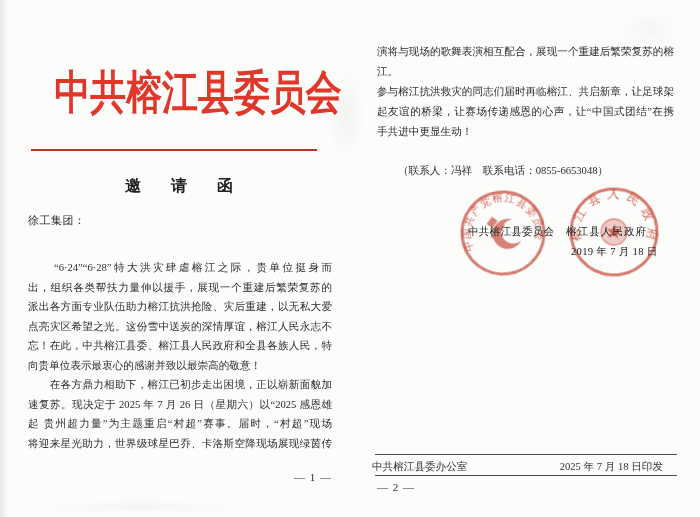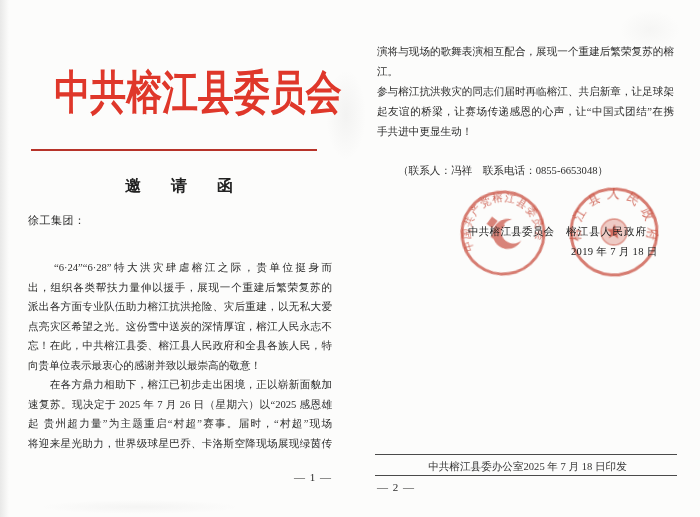--- a/index.html
+++ b/index.html
@@ -54,22 +54,22 @@
   .sig-committee { left:118px; top:225px; letter-spacing:.2px; }
   .sig-gov       { left:216px; top:225px; letter-spacing:1px; }
   .sig-date      { left:221px; top:245px; letter-spacing:.3px; }
   .seal { position:absolute; z-index:2; filter:blur(.3px); }
   .seal-party { left:108px; top:188px; transform:rotate(-8deg); }
   .seal-gov   { left:216px; top:184px; transform:rotate(4deg); }
 
   
   .col-rule { position:absolute; left:25px; width:302px; height:1px; background:#4a4a4a; }
   .col-rule.top { top:454px; } .col-rule.bot { top:475px; }
-  .colophon { position:absolute; left:25px; top:460px; width:302px; display:flex;
-    justify-content:center; font-size:10.6px; color:#333; padding:0 4px 0 7px; }
+  .colophon { position:absolute; left:15px; top:460px; width:302px; display:flex;
+    justify-content:space-between; font-size:10.6px; color:#333; padding:0 4px 0 7px; }
 </style>
 </head>
 <body>
 
 <div class="edge-shade"></div>
 <div class="smudge a"></div>
 <div class="smudge b"></div>
 <div class="smudge c"></div>
 
 <div id="page-left" class="page">

